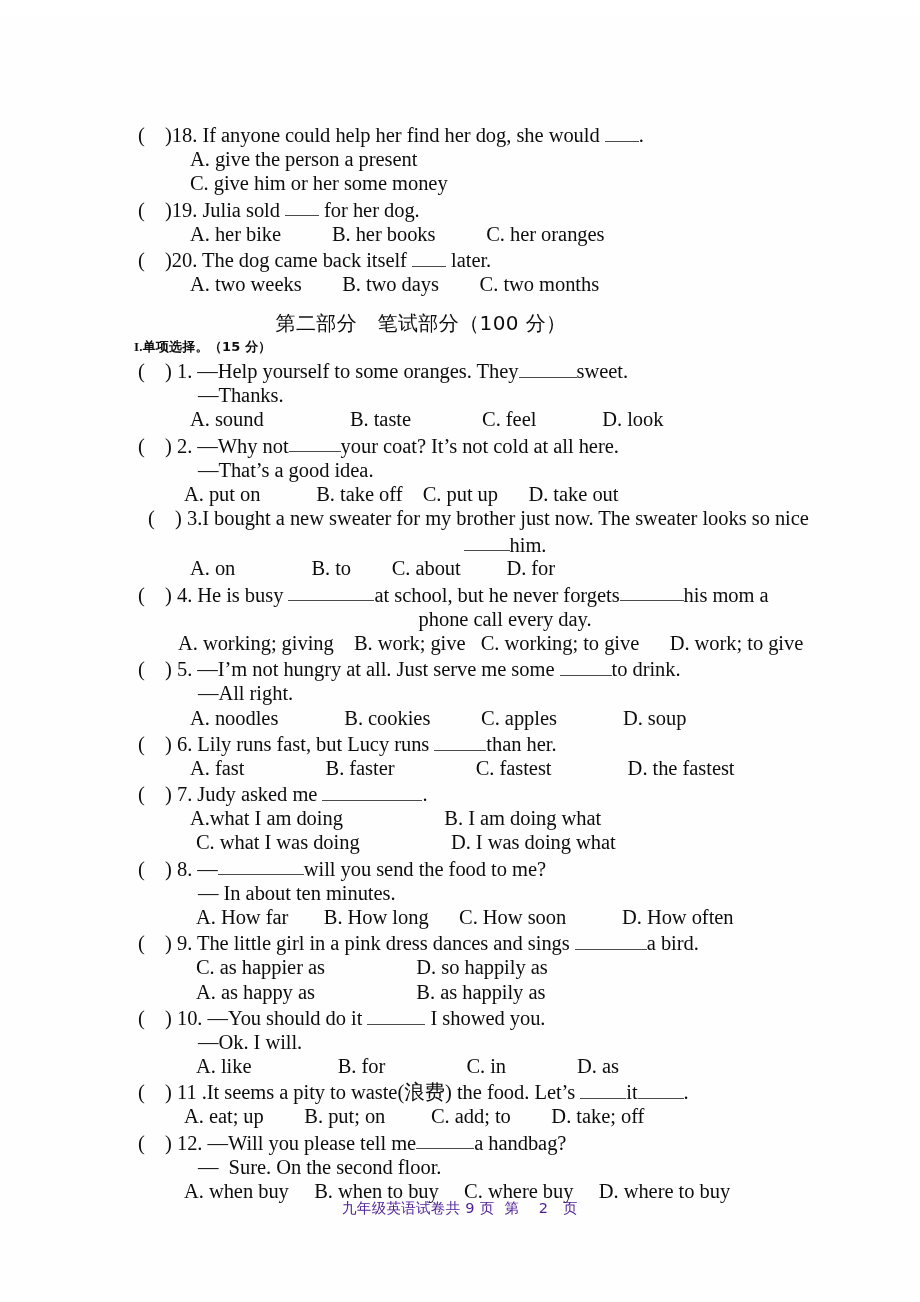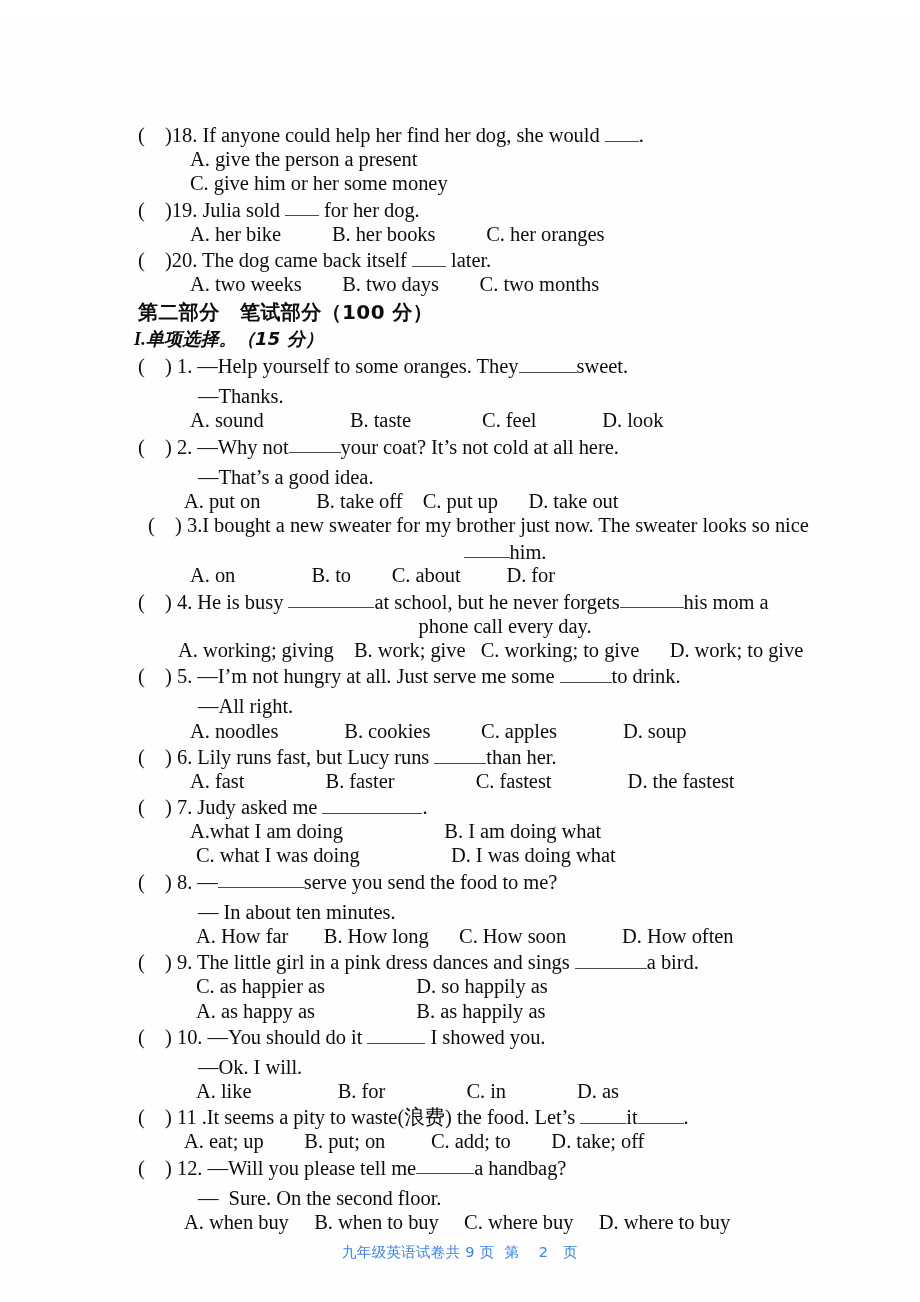--- a/index.html
+++ b/index.html
@@ -42,21 +42,21 @@
     white-space: pre;
     letter-spacing: -0.05px;
   }
   .qline.indent-q3 { padding-left: 10px; }
 
   
   .stem { text-indent: 0; }
   
   .cont { padding-left: 74px; text-align: center; }
   
-  .reply { padding-left: 60px; margin-top: 6px; }
+  .reply { padding-left: 60px; }
   
   .opts { padding-left: 52px; }
   .opts.tight { padding-left: 46px; }
   .opts.wide { padding-left: 58px; }
   .opts.narrow { padding-left: 40px; }
 
   
   .blank {
     display: inline-block;
     border-bottom: 1.4px solid #4a4a4a;
@@ -71,53 +71,52 @@
   .b64 { width: 64px; }
   .b72 { width: 72px; }
   .b86 { width: 86px; }
   .b100 { width: 100px; }
 
   
   .part-heading {
     font-family: "DejaVu Sans", "Liberation Sans", sans-serif;
     font-size: 20px;
     line-height: 28px;
-    font-weight: 700;
+    font-weight: 400;
+    text-align: center;
     letter-spacing: 0.4px;
-    margin-top: 2px;
+    margin-top: 13px;
     padding-right: 94px;
   }
   .sub-heading {
     font-family: "DejaVu Sans", "Liberation Sans", sans-serif;
-    font-size: 18px;
-    line-height: 26px;
+    font-size: 13px;
+    line-height: 20px;
     font-weight: 700;
     letter-spacing: 0.2px;
     margin-left: -4px;
-    font-style: italic;
   }
   .sub-heading .roman {
     font-family: "Liberation Serif", serif;
     font-weight: 700;
   }
 
   
   .footer {
     position: absolute;
     left: 0;
     top: 1184px;
     width: 920px;
     text-align: center;
     padding-right: 0px;
     font-family: "DejaVu Sans", "Liberation Sans", sans-serif;
     font-size: 14.5px;
     letter-spacing: 0.3px;
-    color: #3b82f6;
+    color: #4c1d95;
     white-space: pre;
-    margin-top: 44px;
   }
   .footer .cnfoot {
     font-family: "DejaVu Sans", "Liberation Sans", sans-serif;
   }
 </style>
 </head>
 <body>
 
 <div id="page">
 
@@ -177,21 +176,21 @@
       <div class="qline opts">A. fast                B. faster                C. fastest               D. the fastest</div>
     </div>
 
     <div class="q">
       <div class="qline stem"><span>(    ) </span><span>7.</span><span> Judy asked me </span><span class="blank b100"></span><span>.</span></div>
       <div class="qline opts">A.what I am doing                    B. I am doing what</div>
       <div class="qline opts wide">C. what I was doing                  D. I was doing what</div>
     </div>
 
     <div class="q">
-      <div class="qline stem"><span>(    ) </span><span>8.</span><span> —</span><span class="blank b86"></span><span>serve you send the food to me?</span></div>
+      <div class="qline stem"><span>(    ) </span><span>8.</span><span> —</span><span class="blank b86"></span><span>will you send the food to me?</span></div>
       <div class="qline reply">— In about ten minutes.</div>
       <div class="qline opts wide">A. How far       B. How long      C. How soon           D. How often</div>
     </div>
 
     <div class="q">
       <div class="qline stem"><span>(    ) </span><span>9.</span><span> The little girl in a pink dress dances and sings </span><span class="blank b72"></span><span>a bird.</span></div>
       <div class="qline opts wide">C. as happier as                  D. so happily as</div>
       <div class="qline opts wide">A. as happy as                    B. as happily as</div>
     </div>
 

